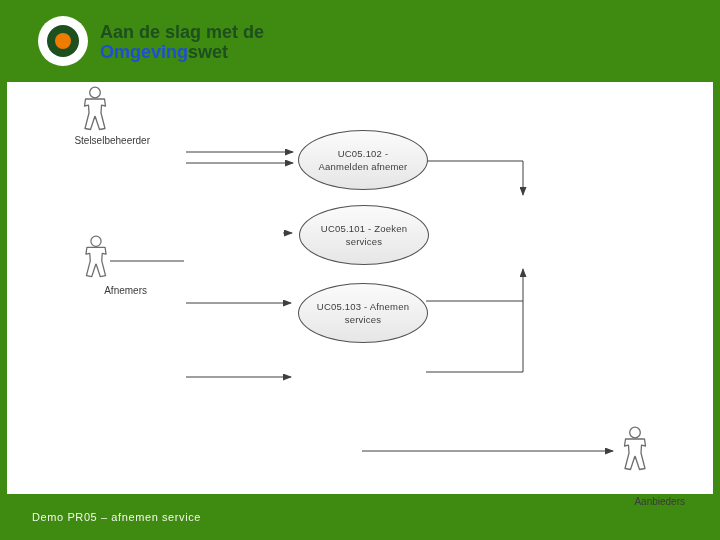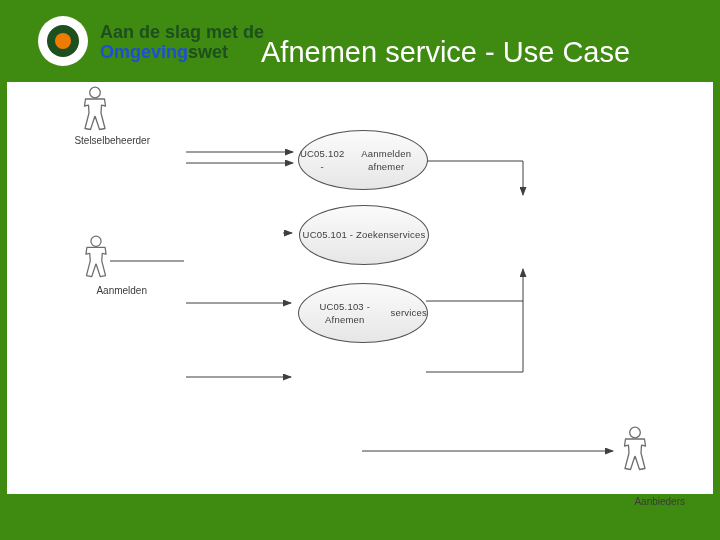--- a/index.html
+++ b/index.html
@@ -30,21 +30,21 @@
   .slide-title{position:absolute;left:261px;top:36px;font-size:29px;color:#ffffff;white-space:nowrap;}
 
   
   .footer-text{position:absolute;left:32px;top:511px;font-size:11px;color:#f2f7ea;letter-spacing:0.6px;}
 
   
   .diagram{position:absolute;inset:0;}
   svg.connectors{position:absolute;left:0;top:0;}
 
   .uc{position:absolute;width:128px;height:58px;border:1px solid #515151;border-radius:50%;
-      background:linear-gradient(#fbfbfb,#e6e6e6);display:flex;flex-direction:row;
+      background:linear-gradient(#fbfbfb,#e6e6e6);display:flex;flex-direction:column;
       align-items:center;justify-content:center;text-align:center;
       font-size:9.5px;line-height:1.4;color:#3d3d3d;letter-spacing:0.2px;}
   .uc-102{left:298px;top:130px;}
   .uc-101{left:299px;top:205px;}
   .uc-105{left:460px;top:204px;}
   .uc-103{left:298px;top:283px;}
   .uc-104{left:298px;top:343px;}
 
   .actor{position:absolute;}
   .actor svg{display:block;}
@@ -71,21 +71,20 @@
     <div class="logo-mid">
       <div class="logo-core"></div>
     </div>
   </div>
 
   <div class="brand">
     <span class="dark">Aan de slag met de</span><br>
     <span class="light">Omgeving</span><span class="dark">swet</span>
   </div>
 
-  <div class="slide-title">Afnemen service - Use Case</div>
 
   <div class="diagram">
 
     <svg class="connectors" width="720" height="540" viewBox="0 0 720 540">
       <defs>
         <marker id="arr" markerUnits="userSpaceOnUse" markerWidth="9" markerHeight="7" refX="8" refY="3.5" orient="auto">
           <path d="M0,0 L9,3.5 L0,7 Z" fill="#3f3f3f"></path>
         </marker>
       </defs>
       <g stroke="#3f3f3f" stroke-width="1" fill="none">
@@ -123,25 +122,26 @@
       </svg>
     </div>
     <div class="actor-label lbl-stelselbeheerder">Stelselbeheerder</div>
 
     <div class="actor actor-afnemers">
       <svg width="30" height="46" viewBox="0 0 30 48">
         <circle cx="15" cy="6.5" r="5.3" fill="#fff" stroke="#6e6e6e" stroke-width="1.3"></circle>
         <path d="M5.5,13 L24.5,13 L25.5,20 L21.5,19.2 L21,27 L25,42.5 L19.5,43.5 L15.2,30.5 L14.8,30.5 L10.5,43.5 L5,42.5 L9,27 L8.5,19.2 L4.5,20 Z" fill="#fff" stroke="#6e6e6e" stroke-width="1.3" stroke-linejoin="round"></path>
       </svg>
     </div>
-    <div class="actor-label lbl-afnemers">Aanmelden</div>
+    <div class="actor-label lbl-afnemers">Afnemers</div>
 
     <div class="actor actor-aanbieders">
       <svg width="32" height="48" viewBox="0 0 30 48">
         <circle cx="15" cy="6.5" r="5.3" fill="#fff" stroke="#6e6e6e" stroke-width="1.3"></circle>
         <path d="M5.5,13 L24.5,13 L25.5,20 L21.5,19.2 L21,27 L25,42.5 L19.5,43.5 L15.2,30.5 L14.8,30.5 L10.5,43.5 L5,42.5 L9,27 L8.5,19.2 L4.5,20 Z" fill="#fff" stroke="#6e6e6e" stroke-width="1.3" stroke-linejoin="round"></path>
       </svg>
     </div>
     <div class="actor-label lbl-aanbieders">Aanbieders</div>
   </div>
 
+  <div class="footer-text">Demo PR05 – afnemen service</div>
 
 </div>
 
 </body></html>

